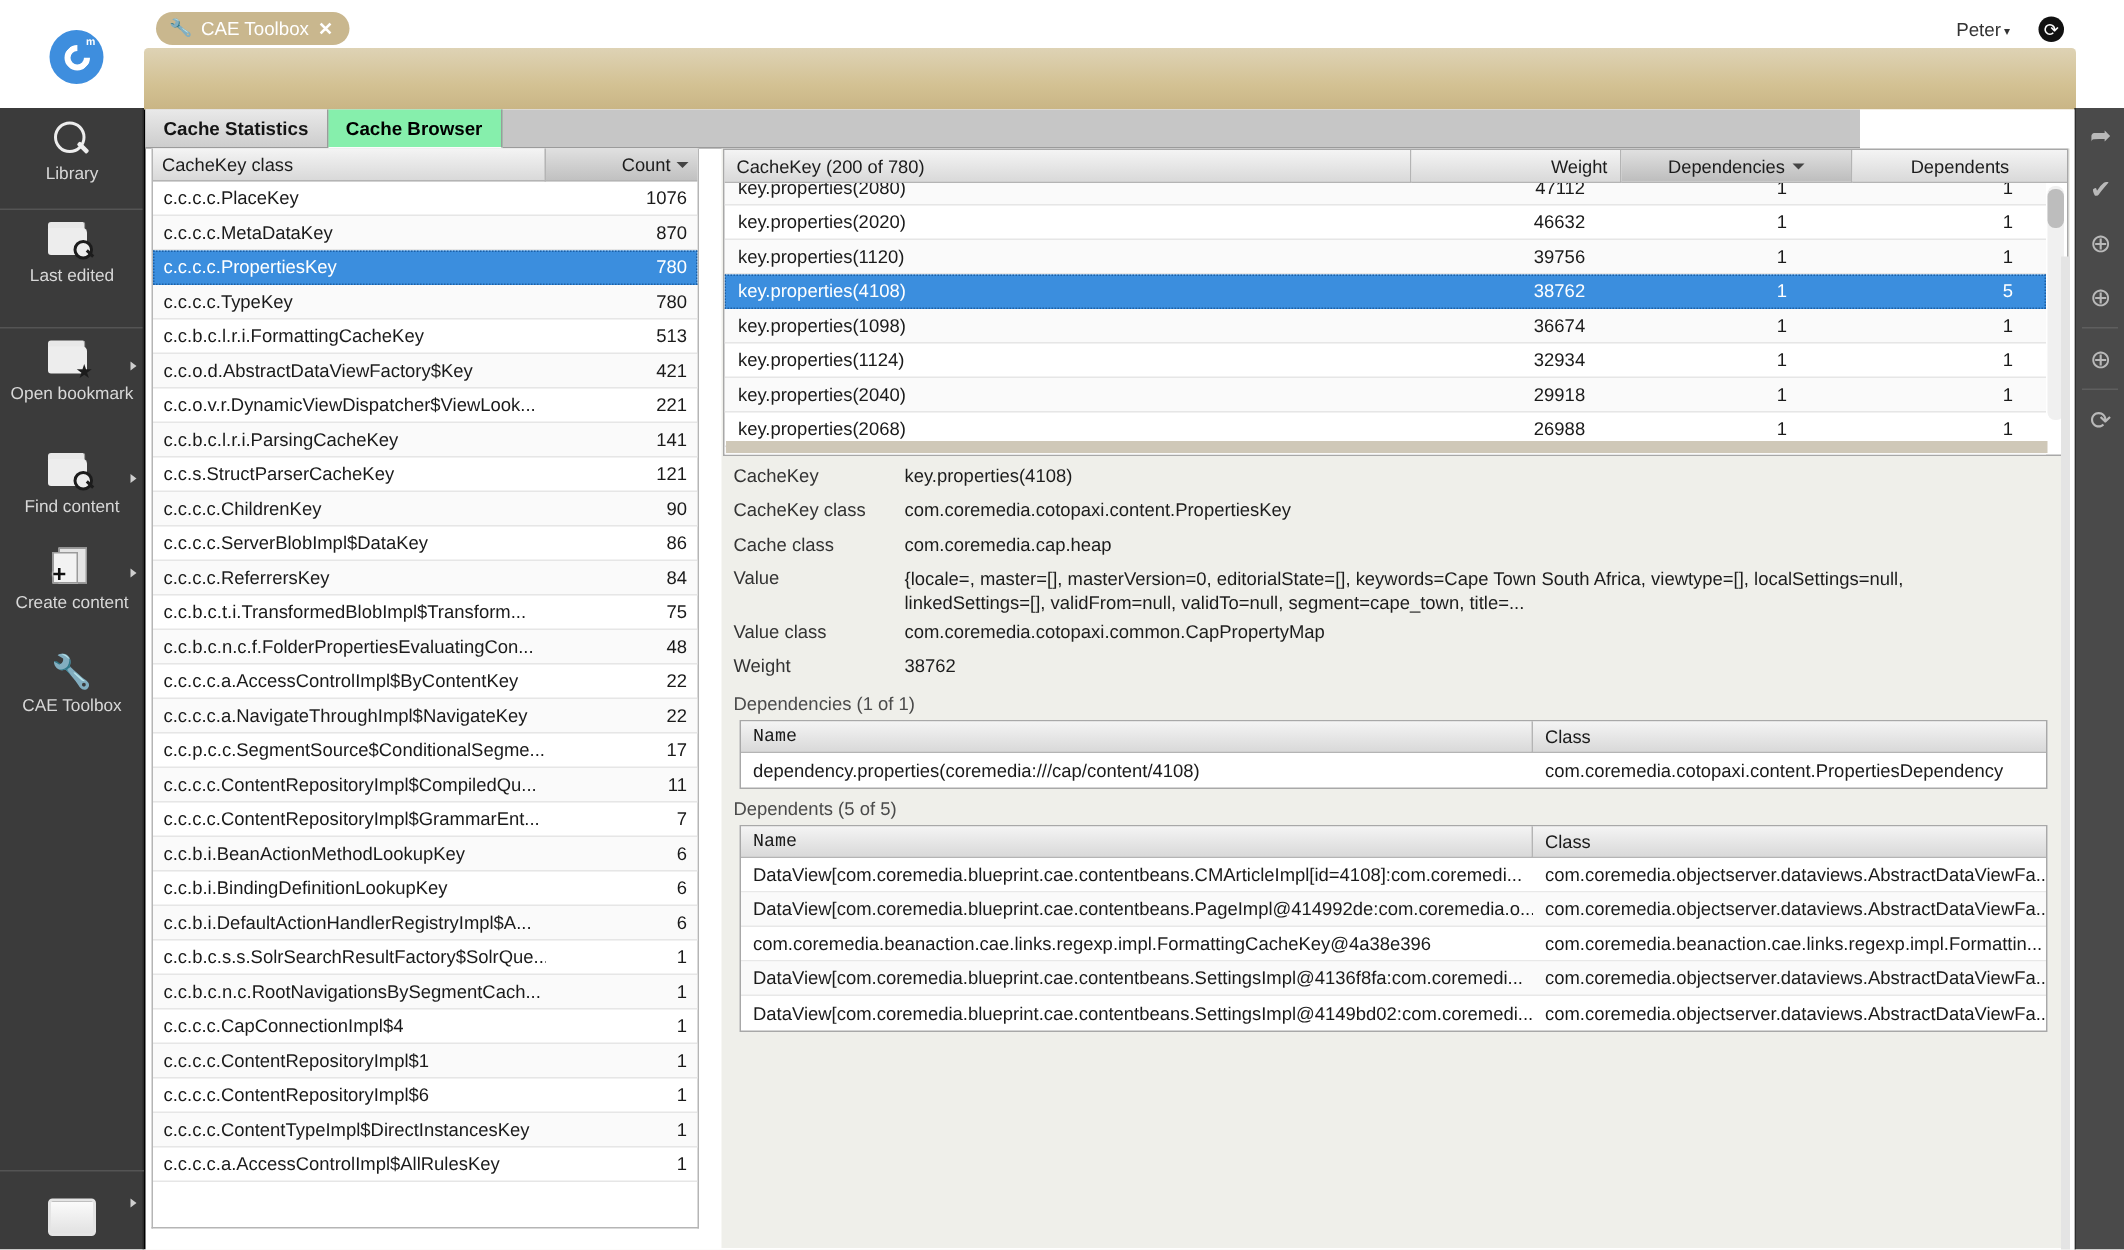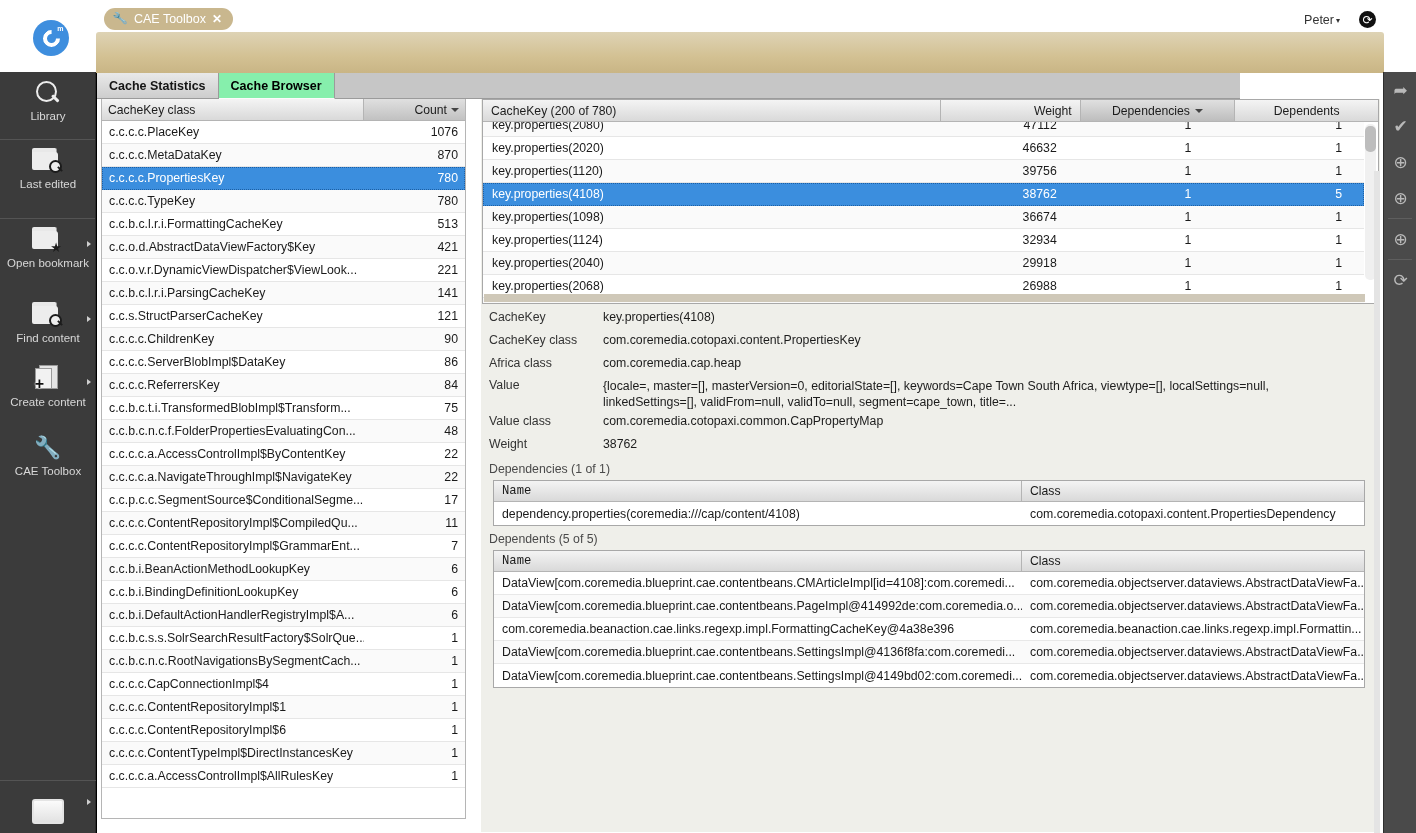--- a/index.html
+++ b/index.html
@@ -600,21 +600,21 @@
 
         <div class="drow">
           <div class="dlabel">CacheKey</div>
           <div class="dvalue">key.properties(4108)</div>
         </div>
         <div class="drow">
           <div class="dlabel">CacheKey class</div>
           <div class="dvalue">com.coremedia.cotopaxi.content.PropertiesKey</div>
         </div>
         <div class="drow">
-          <div class="dlabel">Africa class</div>
+          <div class="dlabel">Cache class</div>
           <div class="dvalue">com.coremedia.cap.heap</div>
         </div>
 
         <div class="drow" style="line-height:17px;">
           <div class="dlabel" style="line-height:20px;">Value</div>
           <div class="dvalue multiline">
             <div>{locale=, master=[], masterVersion=0, editorialState=[], keywords=Cape Town South Africa, viewtype=[], localSettings=null,</div>
             <div>linkedSettings=[], validFrom=null, validTo=null, segment=cape_town, title=...</div>
           </div>
         </div>

